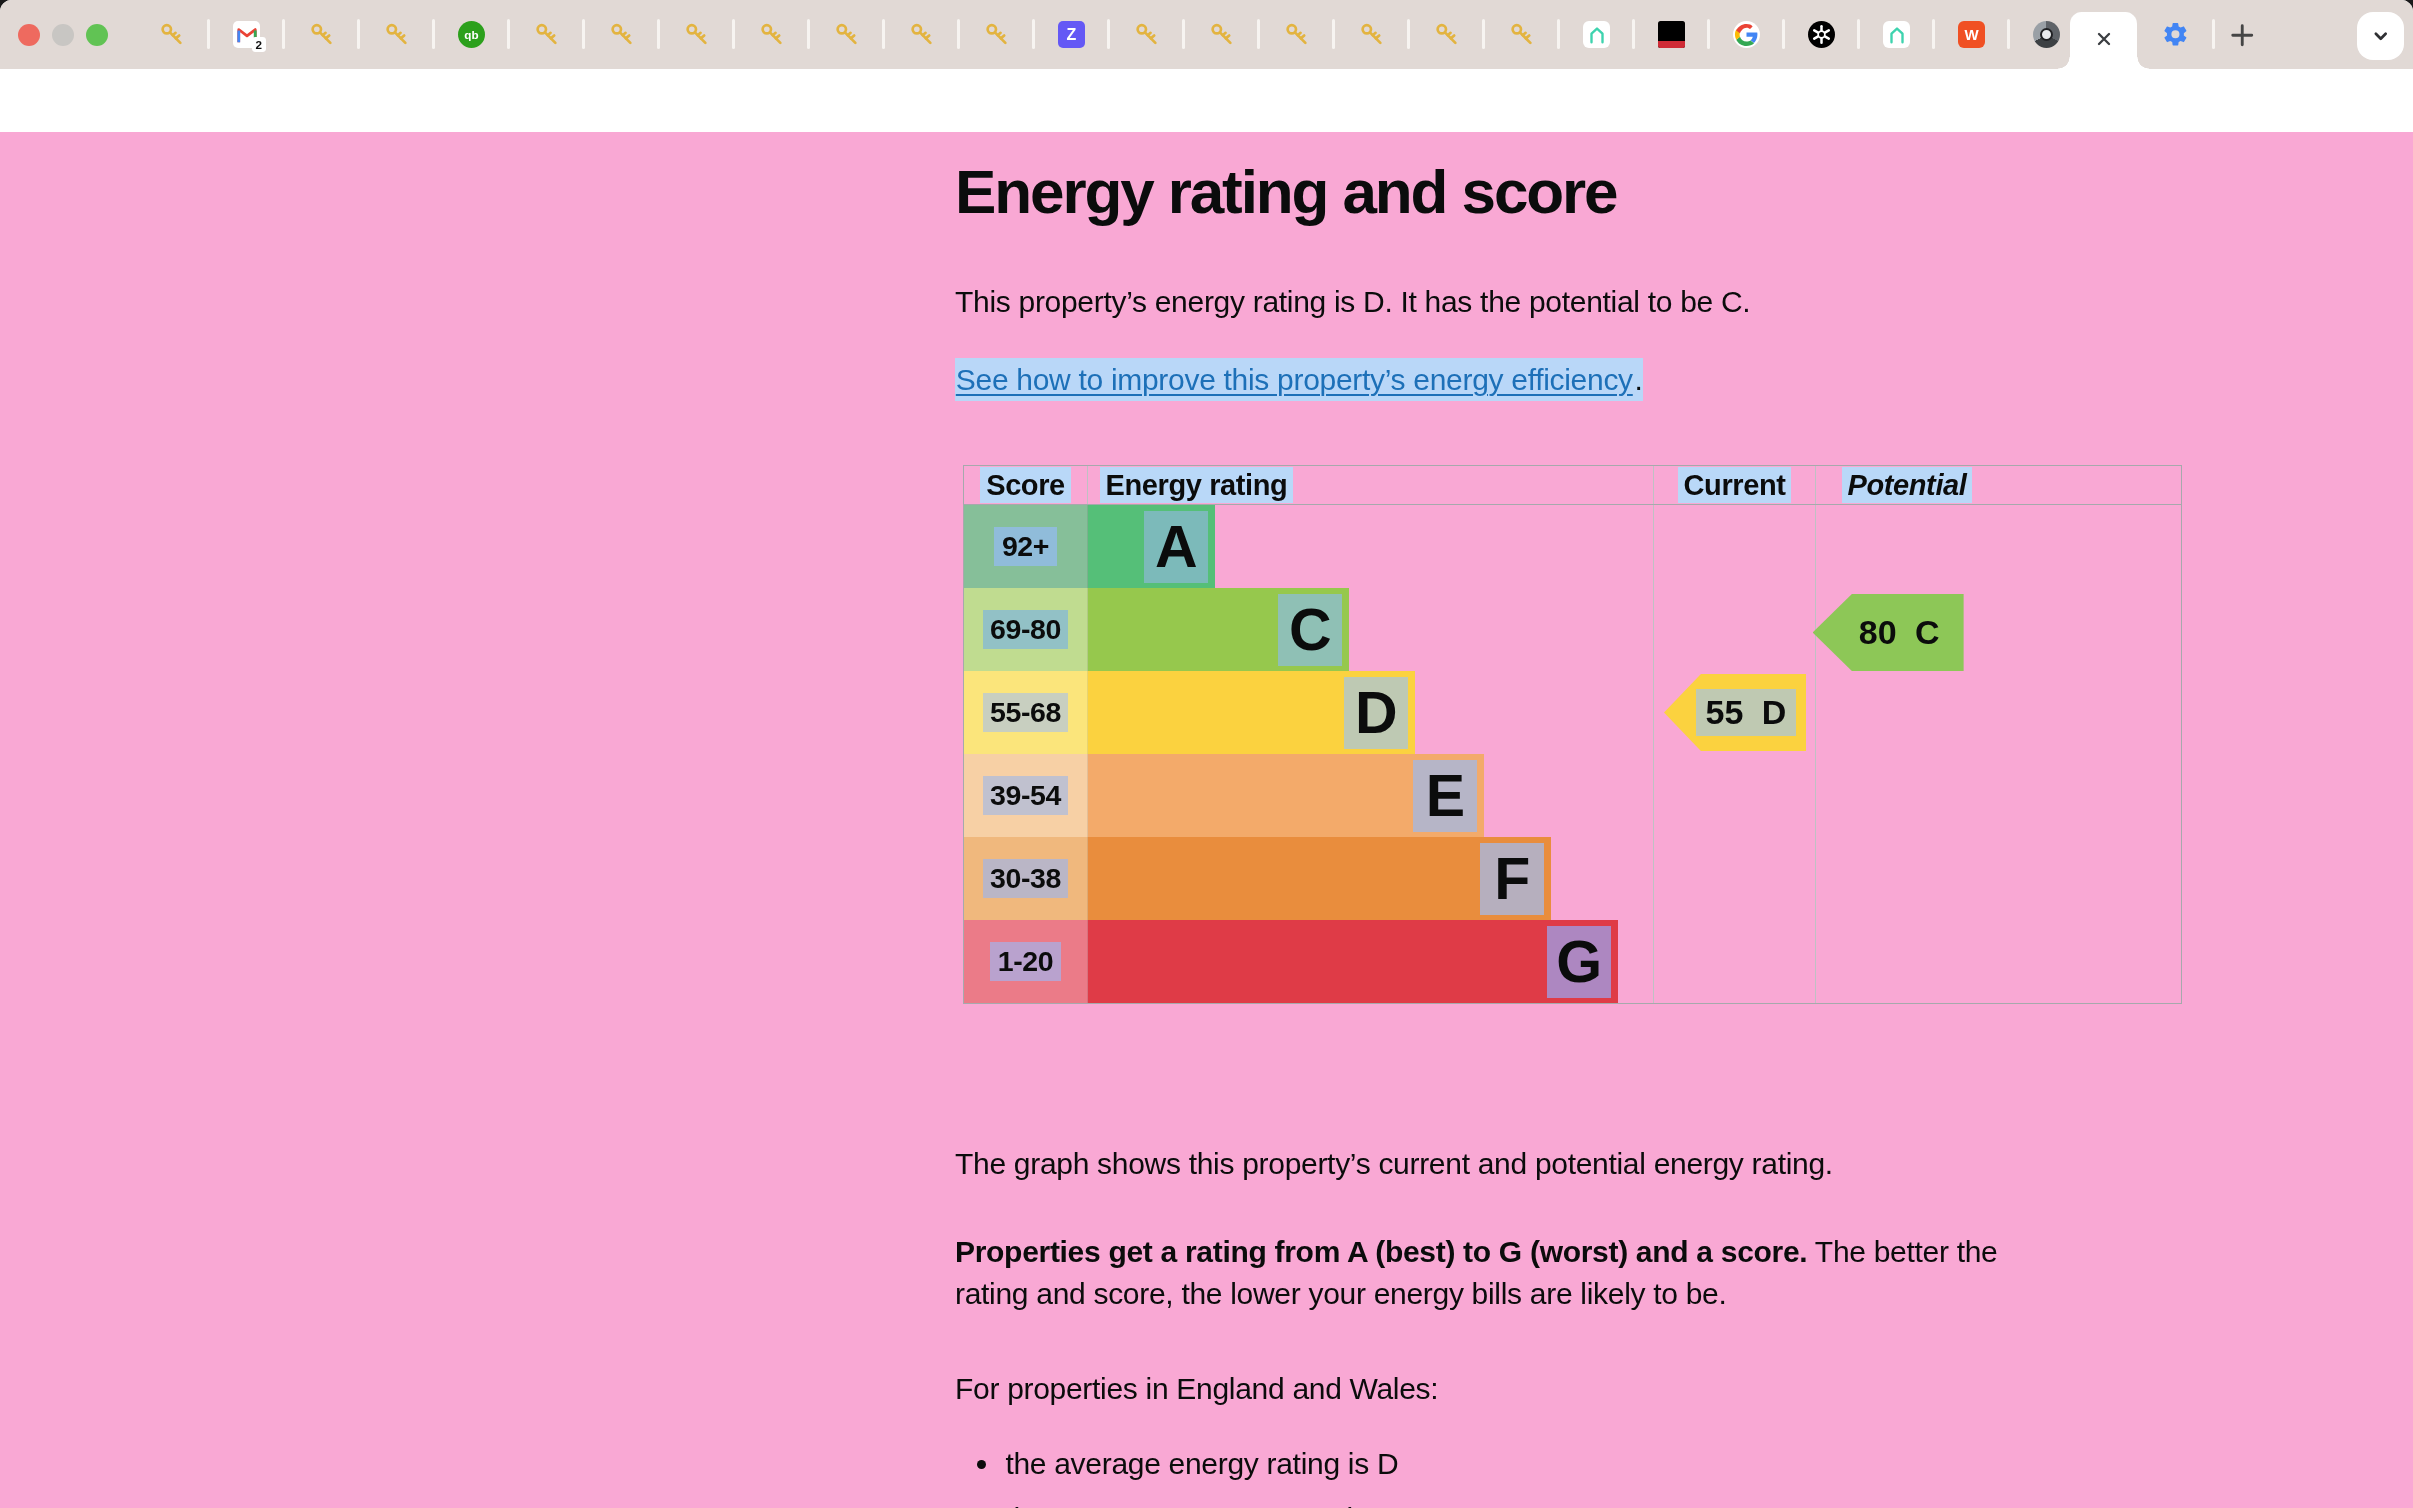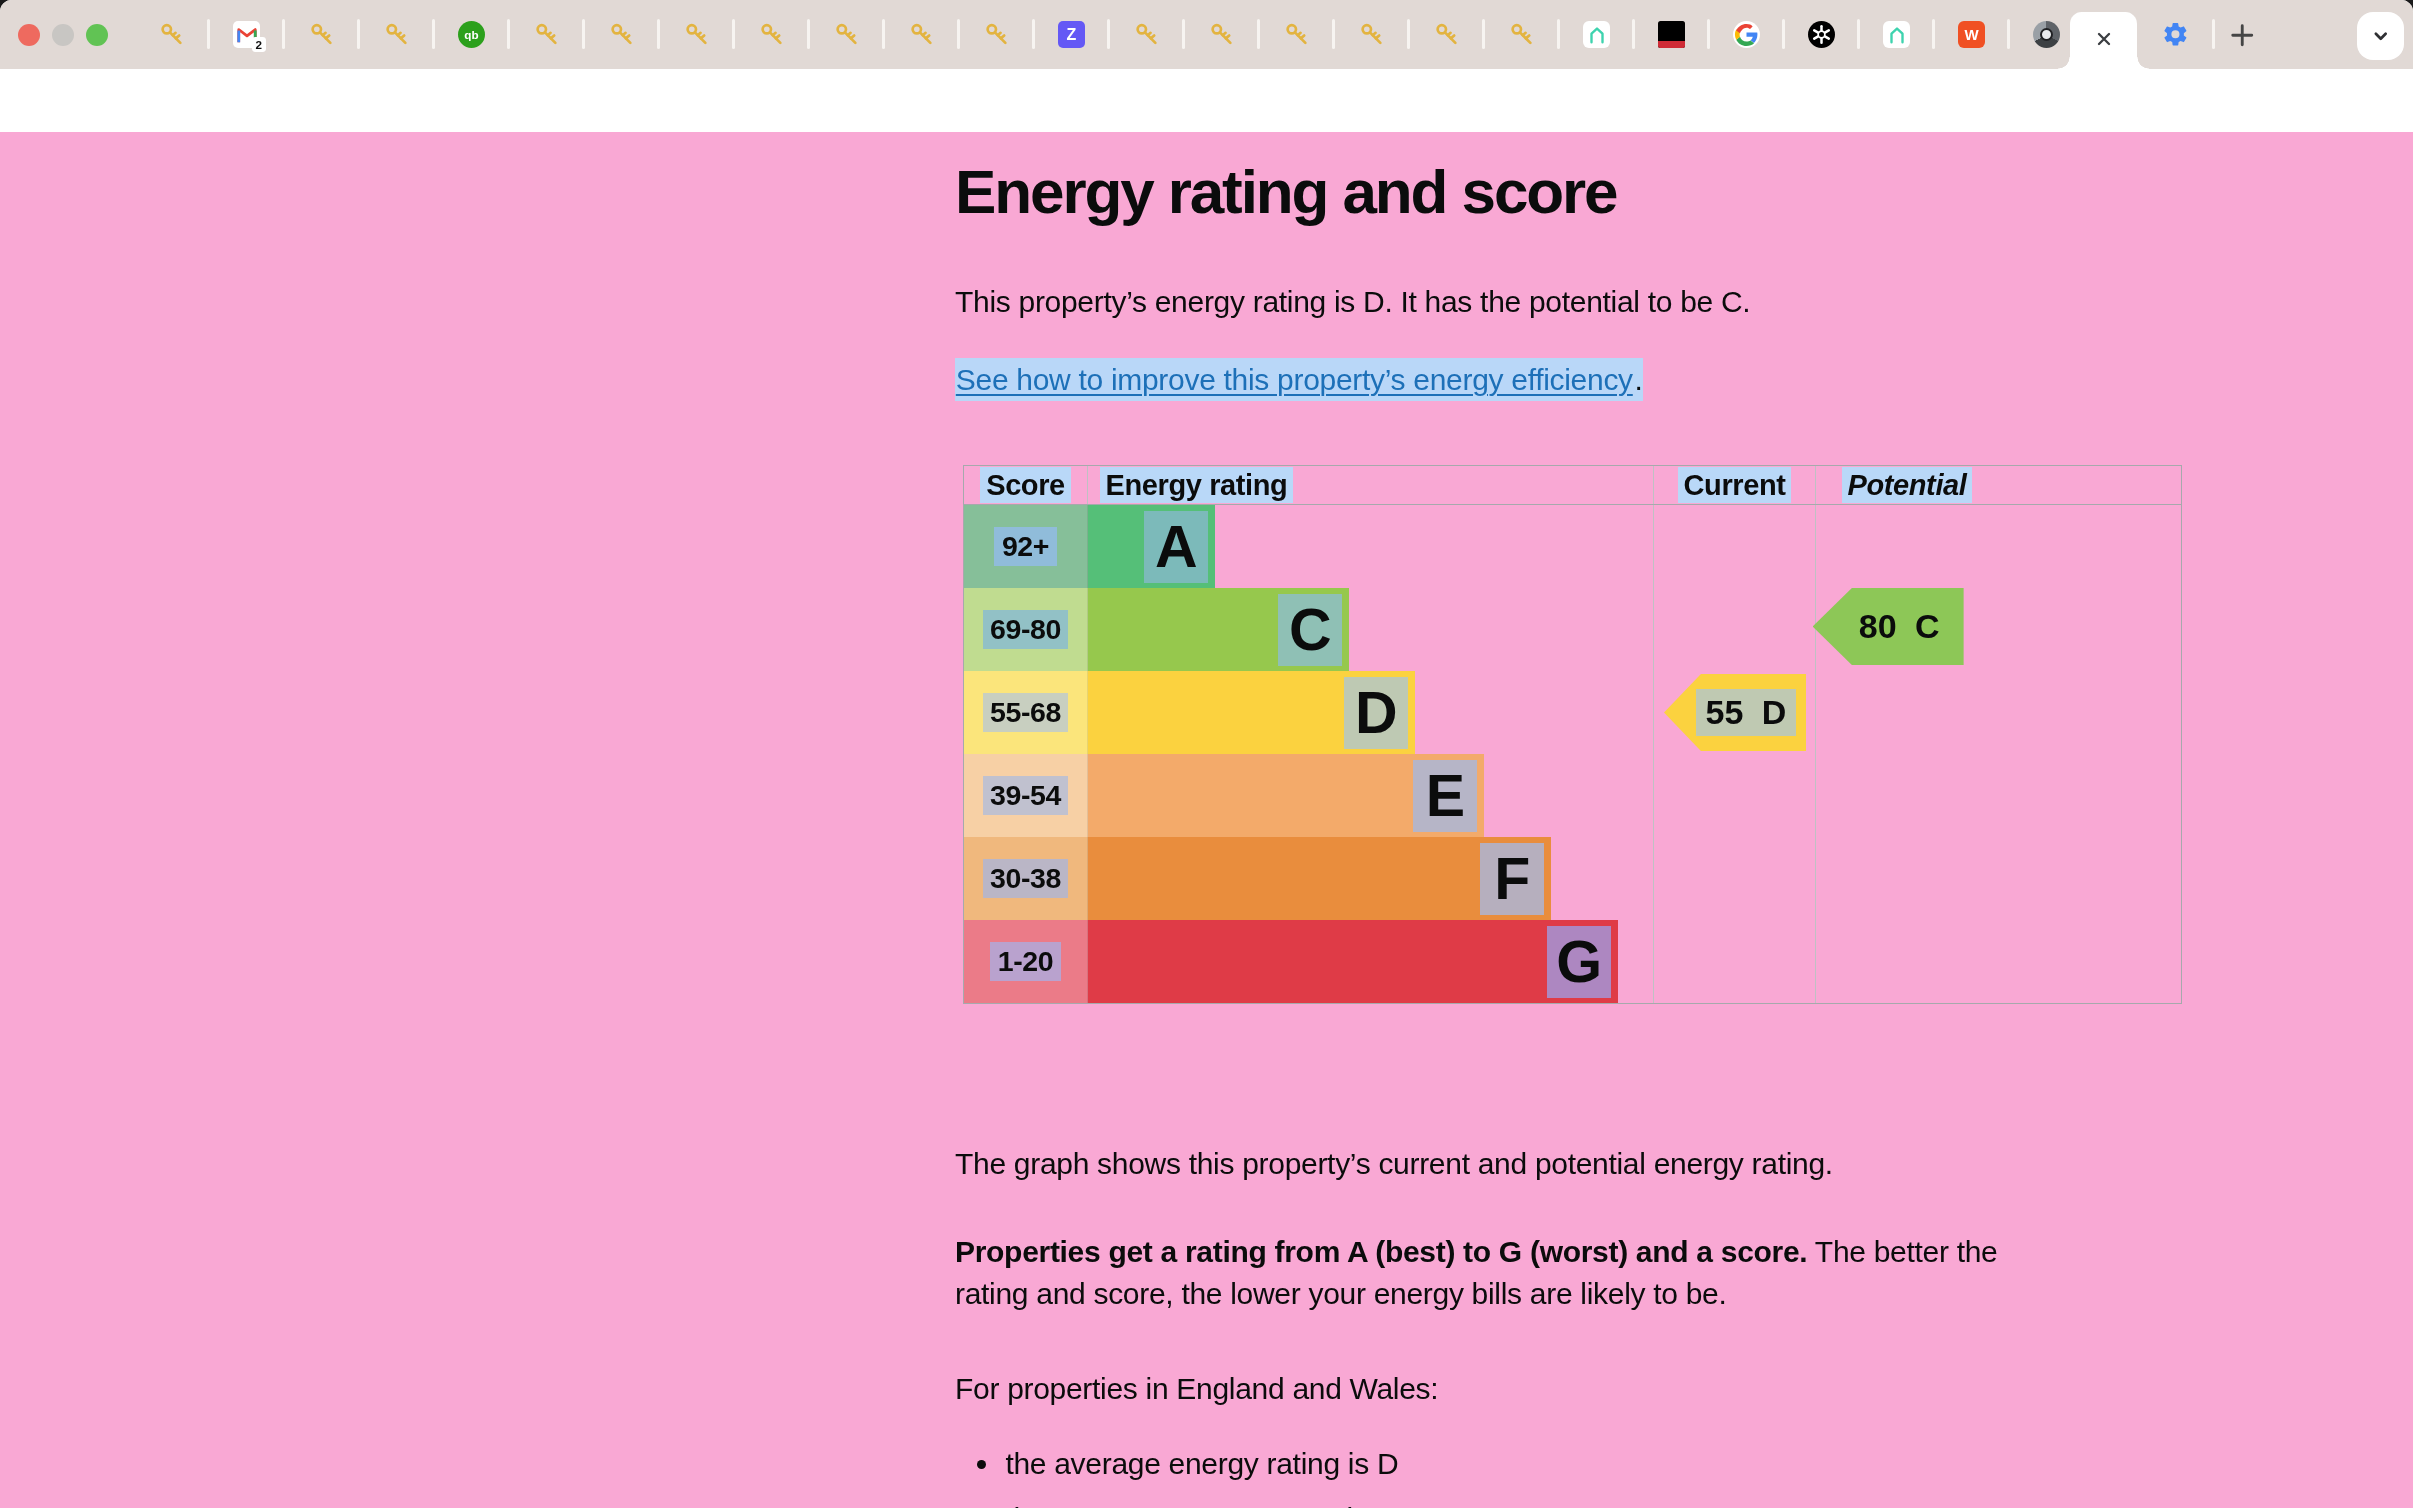--- a/index.html
+++ b/index.html
@@ -78,21 +78,21 @@
   .epc-head .hc span { background:#b9d8f8; padding:1.7px 5.9px; white-space:nowrap; }
   .hc.c1 { width:124px; } .hc.c2 { width:566px; justify-content:flex-start; padding-left:11.7px; } .hc.c3 { width:162px; } .hc.c4 { width:182px;font-style:italic; }
   .epc-row { display:flex; height:83px; }
   .cell { height:100%; }
   .score-cell { width:124px; display:flex; align-items:center; justify-content:center; border-right:0.8px solid rgba(0,0,0,0.08); }
   .score-cell b { font-size:28.5px; font-weight:700; padding:3.4px 7.5px; letter-spacing:-0.4px; }
   .bar-cell { width:566px; border-right:0.8px solid #bfc1c3; }
   .bar { height:100%; display:flex; align-items:center; justify-content:flex-end; }
   .letterbox { min-width:64px; height:72px; margin-right:6.7px; display:flex; align-items:center; justify-content:center; font-size:59px; font-weight:700; }
   .cur-cell { width:162px; border-right:0.8px solid #bfc1c3; display:flex; align-items:center; }
-  .pot-cell { width:182px; display:flex; align-items:flex-start; }
+  .pot-cell { width:182px; display:flex; align-items:flex-end; }
   .arrow { height:77px; display:flex; align-items:center; justify-content:center; clip-path:polygon(0 50%, 26% 0, 100% 0, 100% 100%, 26% 100%); }
   .arrow .txt { display:flex; gap:18.4px; font-size:34px; font-weight:700; margin-left:22px; padding:4.2px 10px; }
   .arrow-cur { margin-left:10px; width:142px; }
   .arrow-pot { margin-left:-3.4px; width:151px; position:relative; z-index:2; }
 
   .p2 { top:1011px; }
   .p3 { top:1099px; }
   .p4 { top:1236px; }
   .bullets { position:absolute; left:1002px; top:1312px; font-size:30px; letter-spacing:-0.3px; }
   .bullets li { margin-bottom:15px; line-height:40px; padding-left:3.4px; }

